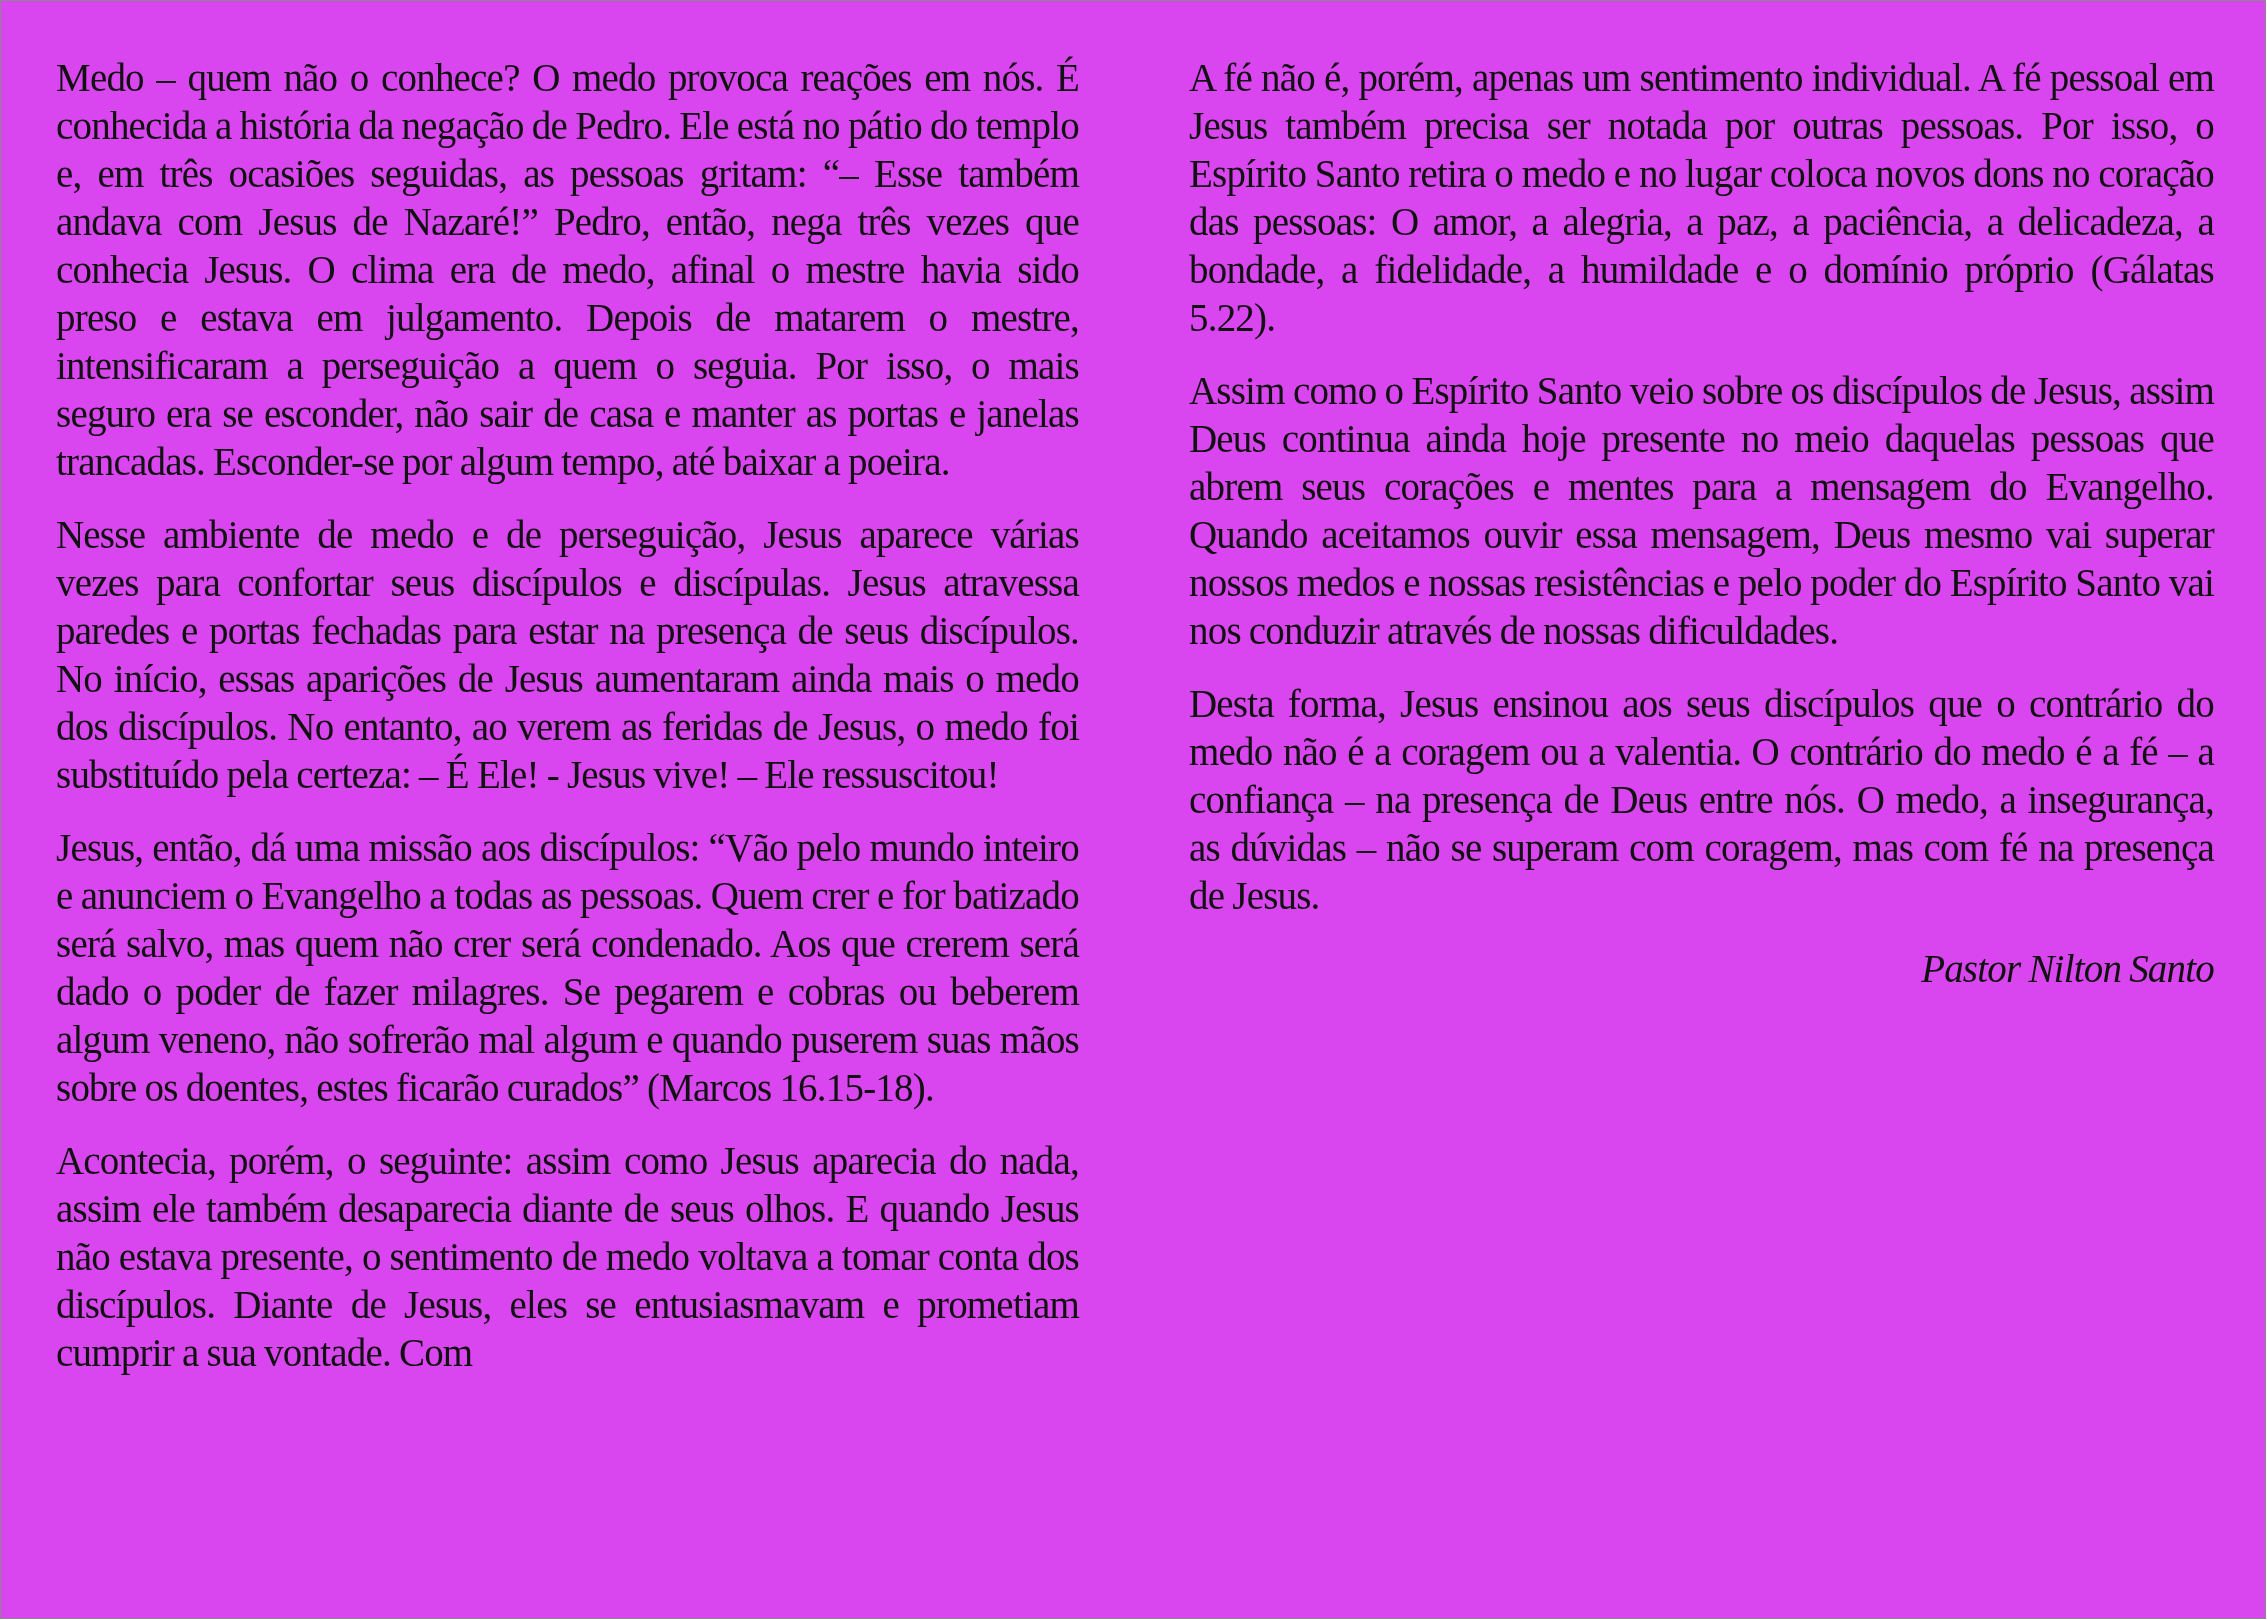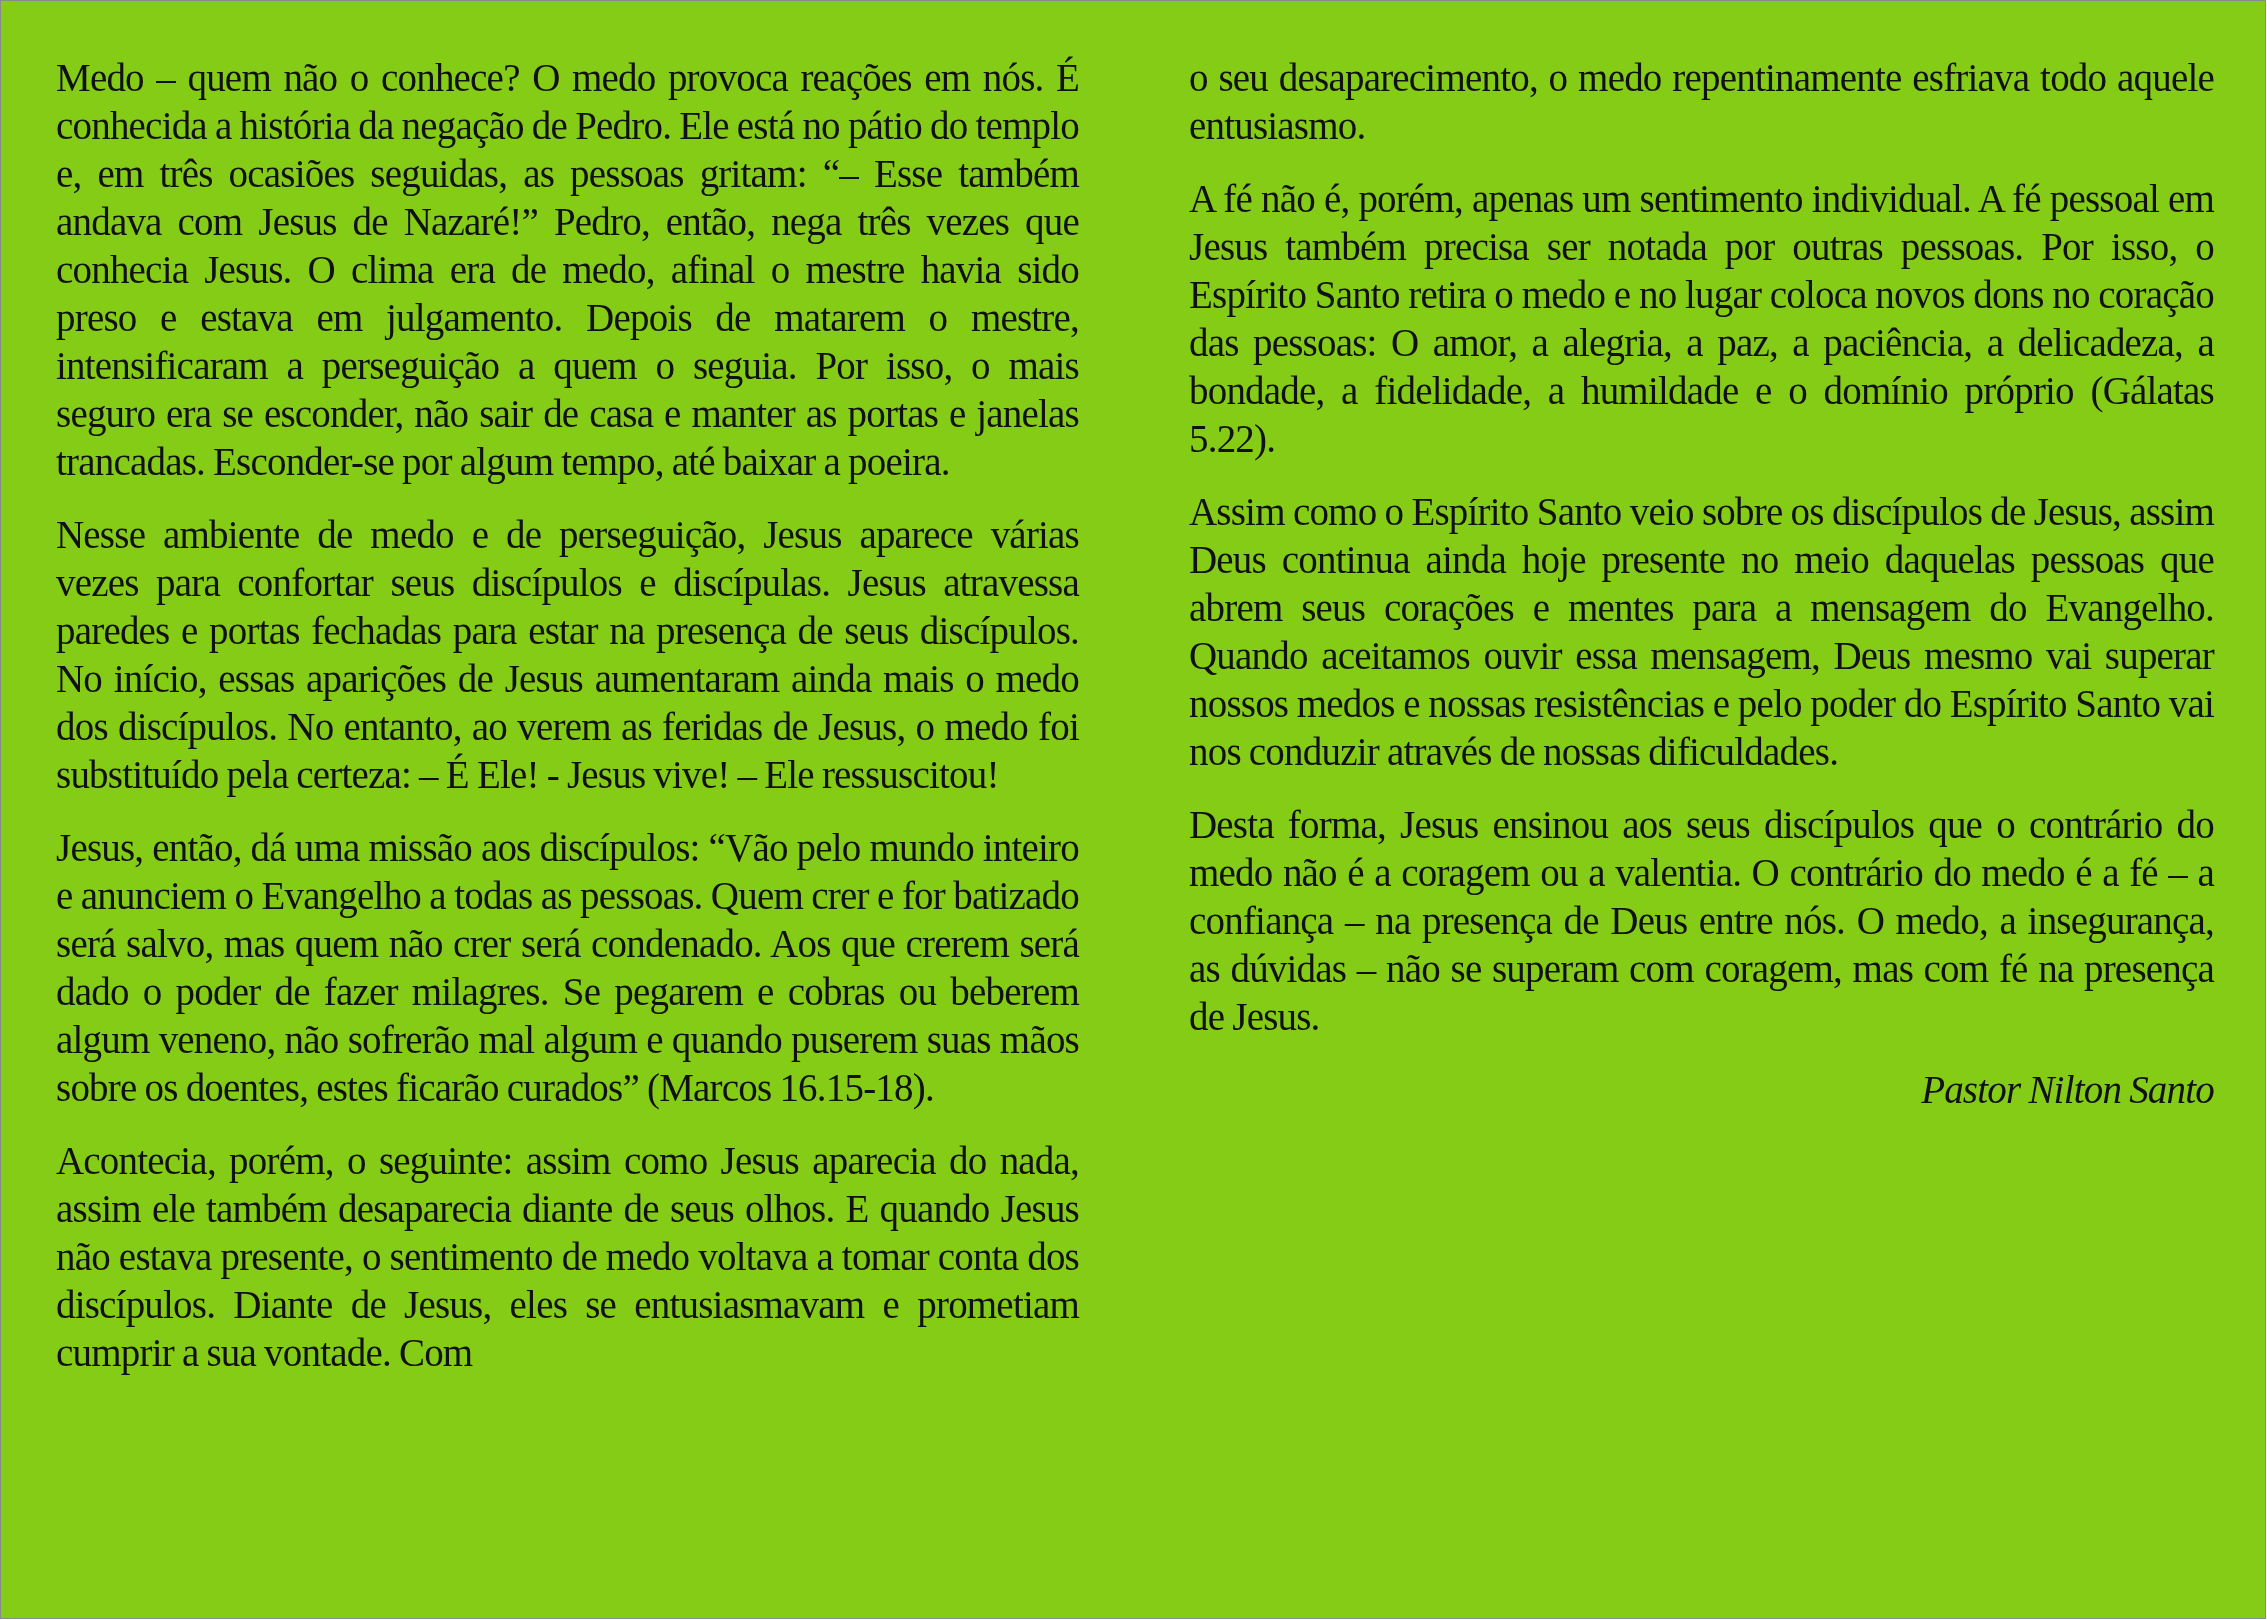--- a/index.html
+++ b/index.html
@@ -16,21 +16,21 @@
     .page {
       position: absolute;
       left: 0;
       top: 0;
       width: 2266px;
       height: 1619px;
       border: 0.9px solid #8a8a8a;
       border-right: 1.8px solid #8a8a8a;
       border-bottom: 1.8px solid #8a8a8a;
       box-sizing: border-box;
-      background: #84cc16;
+      background: #d946ef;
     }
     .column {
       position: absolute;
       top: 53px;
       font-family: "Liberation Serif", "DejaVu Serif", serif;
       font-size: 39px;
       line-height: 48px;
       color: #111111;
       text-align: justify;
       hyphens: none;
@@ -58,20 +58,19 @@
 <body>
 
 <div class="page">
   <div class="column col-left">
     <p class="para">Medo – quem não o conhece? O medo provoca reações em nós. É conhecida a história da negação de Pedro. Ele está no pátio do templo e, em três ocasiões seguidas, as pessoas gritam: “– Esse também andava com Jesus de Nazaré!” Pedro, então, nega três vezes que conhecia Jesus. O clima era de medo, afinal o mestre havia sido preso e estava em julgamento. Depois de matarem o mestre, intensificaram a perseguição a quem o seguia. Por isso, o mais seguro era se esconder, não sair de casa e manter as portas e janelas trancadas. Esconder-se por algum tempo, até baixar a poeira.</p>
     <p class="para">Nesse ambiente de medo e de perseguição, Jesus aparece várias vezes para confortar seus discípulos e discípulas. Jesus atravessa paredes e portas fechadas para estar na presença de seus discípulos. No início, essas aparições de Jesus aumentaram ainda mais o medo dos discípulos. No entanto, ao verem as feridas de Jesus, o medo foi substituído pela certeza: – É Ele! - Jesus vive! – Ele ressuscitou!</p>
     <p class="para">Jesus, então, dá uma missão aos discípulos: “Vão pelo mundo inteiro e anunciem o Evangelho a todas as pessoas. Quem crer e for batizado será salvo, mas quem não crer será condenado. Aos que crerem será dado o poder de fazer milagres. Se pegarem e cobras ou beberem algum veneno, não sofrerão mal algum e quando puserem suas mãos sobre os doentes, estes ficarão curados” (Marcos 16.15-18).</p>
     <p class="para">Acontecia, porém, o seguinte: assim como Jesus aparecia do nada, assim ele também desaparecia diante de seus olhos.  E quando Jesus não estava presente, o sentimento de medo voltava a tomar conta dos discípulos.  Diante de Jesus, eles se entusiasmavam e prometiam cumprir a sua vontade. Com</p>
   </div>
   <div class="column col-right">
-    <p class="para">o seu desaparecimento, o medo repentinamente esfriava todo aquele entusiasmo.</p>
     <p class="para">A fé não é, porém, apenas um sentimento individual. A fé pessoal em Jesus também precisa ser notada por outras pessoas. Por isso, o Espírito Santo retira o medo e no lugar coloca novos dons no coração das pessoas: O amor, a alegria, a paz, a paciência, a delicadeza, a bondade, a fidelidade, a humildade e o domínio próprio (Gálatas 5.22).</p>
     <p class="para">Assim como o Espírito Santo veio sobre os discípulos de Jesus, assim Deus continua ainda hoje presente no meio daquelas pessoas que abrem seus corações e mentes para a mensagem do Evangelho. Quando aceitamos ouvir essa mensagem, Deus mesmo vai superar nossos medos e nossas resistências e pelo poder do Espírito Santo vai nos conduzir através de nossas dificuldades.</p>
     <p class="para">Desta forma, Jesus ensinou aos seus discípulos que o contrário do medo não é a coragem ou a valentia. O contrário do medo é a fé – a confiança – na presença de Deus entre nós. O medo, a insegurança, as dúvidas – não se superam com coragem, mas com fé na presença de Jesus.</p>
     <p class="para signature">Pastor Nilton Santo</p>
   </div>
 </div>
 
 
 </body></html>

